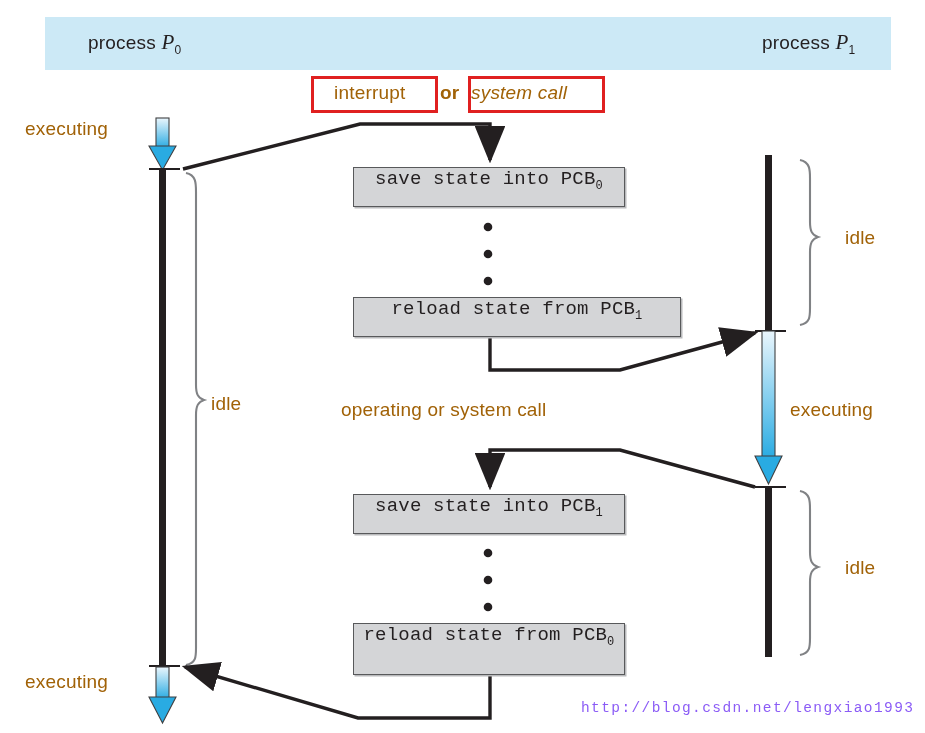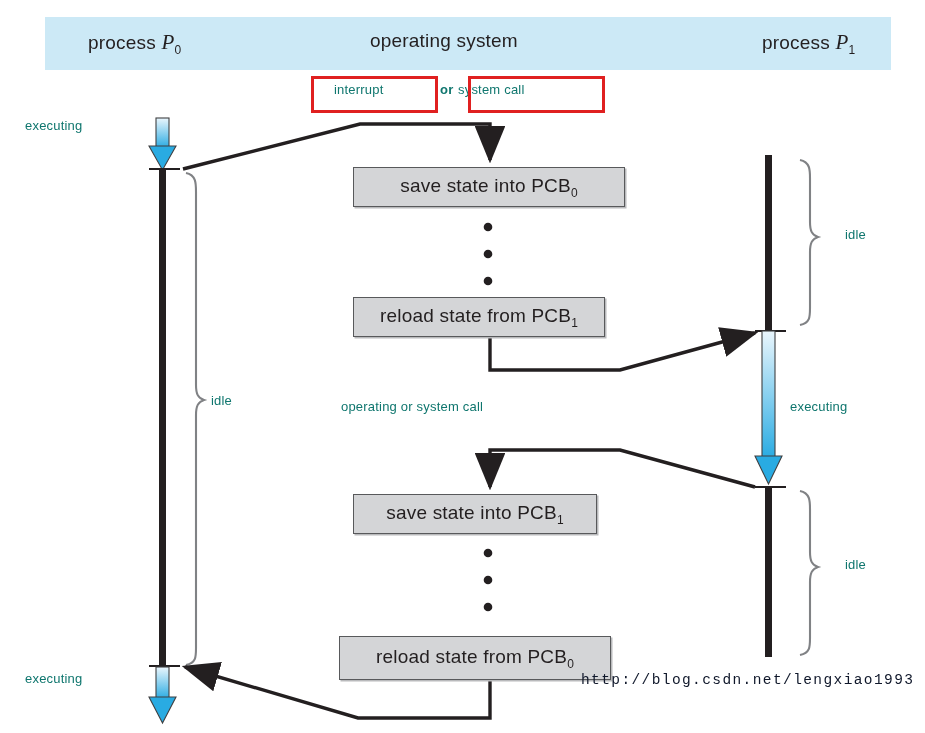--- a/index.html
+++ b/index.html
@@ -48,29 +48,29 @@
     font-size: 12px;
     font-style: normal;
     font-family: "Liberation Sans", sans-serif;
   }
   .hdr-p0 { left: 88px; }
   .hdr-os  { left: 370px; }
   .hdr-p1 { left: 726px; margin-left: 36px; }
 
   .plain-text {
     position: absolute;
-    font-size: 13px;
-    color: #0f766e;
+    font-size: 19px;
+    color: #a16207;
     white-space: nowrap;
     letter-spacing: 0.2px;
     text-align: right;
   }
   .t-interrupt-top-a { left: 334px; top: 82px; }
   .t-interrupt-top-or { left: 440px; top: 82px; font-weight: bold; }
-  .t-interrupt-top-b { left: 458px; top: 82px; }
+  .t-interrupt-top-b { left: 471px; top: 82px; font-style: italic; }
   .t-interrupt-mid { left: 341px; top: 399px; }
 
   .t-exec-top { left: 25px; top: 118px; }
   .t-exec-bottom { left: 25px; top: 671px; }
   .t-exec-right { left: 790px; top: 399px; }
 
   .t-idle-left { left: 211px; top: 393px; }
   .t-idle-r1 { left: 845px; top: 227px; }
   .t-idle-r2 { left: 845px; top: 557px; }
 
@@ -82,63 +82,60 @@
   .redbox-1 { left: 311px; top: 76px; width: 127px; height: 37px; }
   .redbox-2 { left: 468px; top: 76px; width: 137px; height: 37px; }
 
   .pcb-box {
     position: absolute;
     box-sizing: border-box;
     background: #d4d5d7;
     border: 1.6px solid #58595b;
     box-shadow: 1.5px 1.5px 0 0 #b9babc;
     display: flex;
-    align-items: center;
     justify-content: center;
+    font-family: Liberation Mono, monospace;
   }
   .pcb-box span {
     font-size: 19px;
     color: #231f20;
     white-space: nowrap;
     letter-spacing: 0.2px;
   }
   .pcb-box span sub {
     font-size: 12px;
   }
   .box-s0 { left: 353px; top: 167px; width: 272px; height: 40px; }
-  .box-r1 { left: 353px; top: 297px; width: 252px; height: 40px; }
-  .box-s1 { left: 353px; top: 494px; width: 244px; height: 40px; }
-  .box-r0 { left: 339px; top: 623px; width: 272px; height: 44px; margin-top: 13px; }
+  .box-r1 { left: 353px; top: 297px; width: 328px; height: 40px; }
+  .box-s1 { left: 353px; top: 494px; width: 272px; height: 40px; }
+  .box-r0 { left: 353px; top: 623px; width: 272px; height: 52px; }
 
   .watermark {
     position: absolute;
     left: 581px;
-    top: 672px;
+    top: 700px;
     font-family: "Liberation Mono", monospace;
     font-size: 14.5px;
-    color: #0f172a;
+    color: #8b5cf6;
     letter-spacing: 1.4px;
     white-space: nowrap;
   }
 </style>
 </head>
 <body>
 
 <div id="stage">
 
   <div class="hdr-band"></div>
 
   <div class="hdr-label hdr-p0">
     <span>process</span>
     <i>P<sub>0</sub></i>
   </div>
 
-  <div class="hdr-label hdr-os">
-    <span>operating system</span>
-  </div>
 
   <div class="hdr-label hdr-p1">
     <span>process</span>
     <i>P<sub>1</sub></i>
   </div>
 
   <div class="plain-text t-interrupt-top-a">interrupt</div>
   <div class="plain-text t-interrupt-top-or">or</div>
   <div class="plain-text t-interrupt-top-b">system call</div>
 

